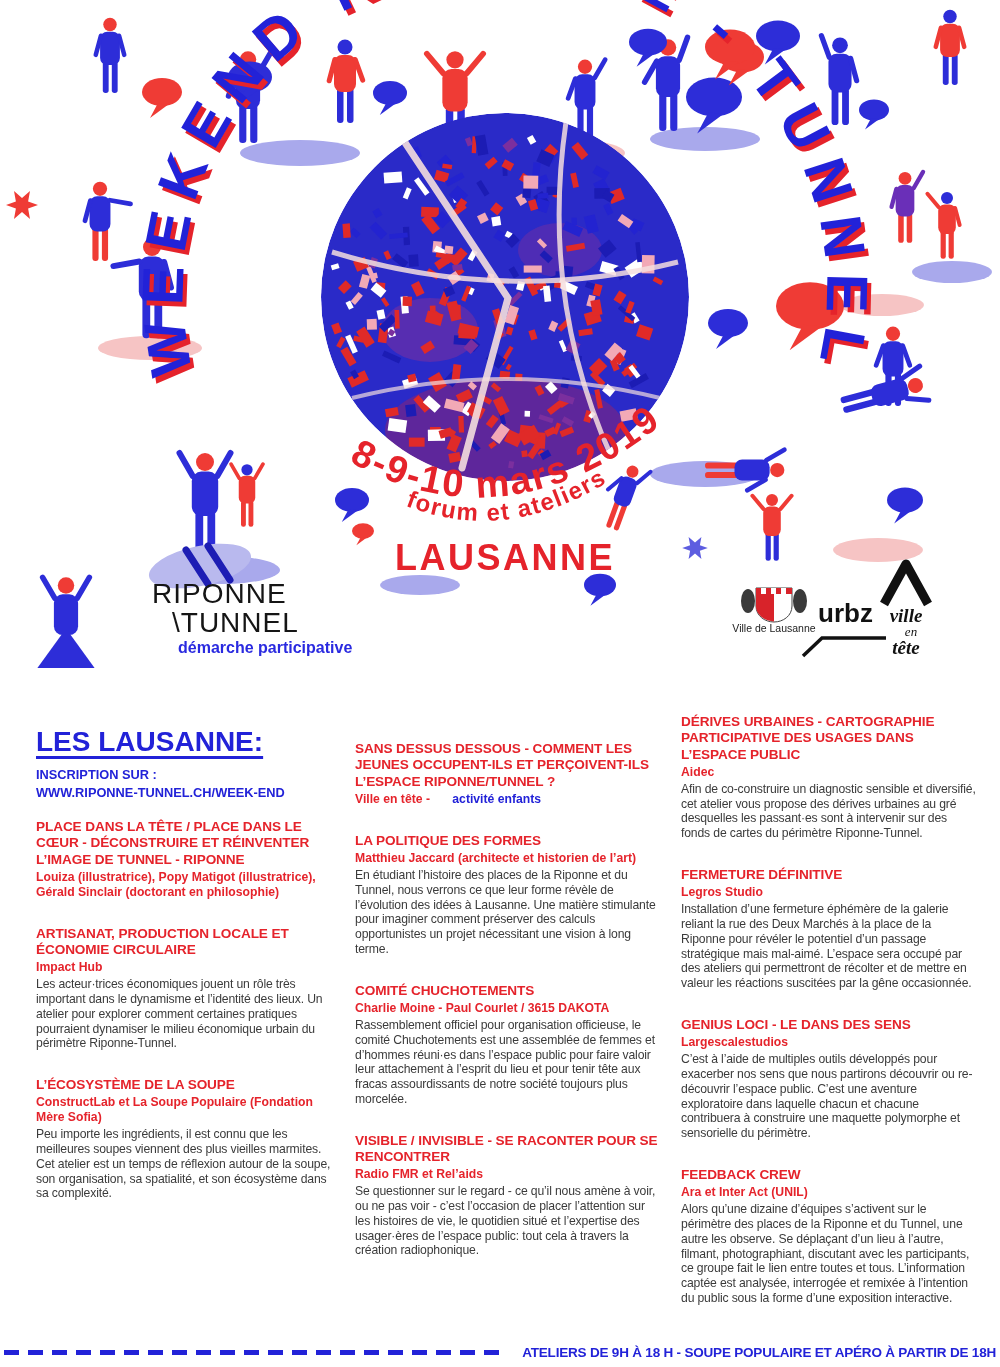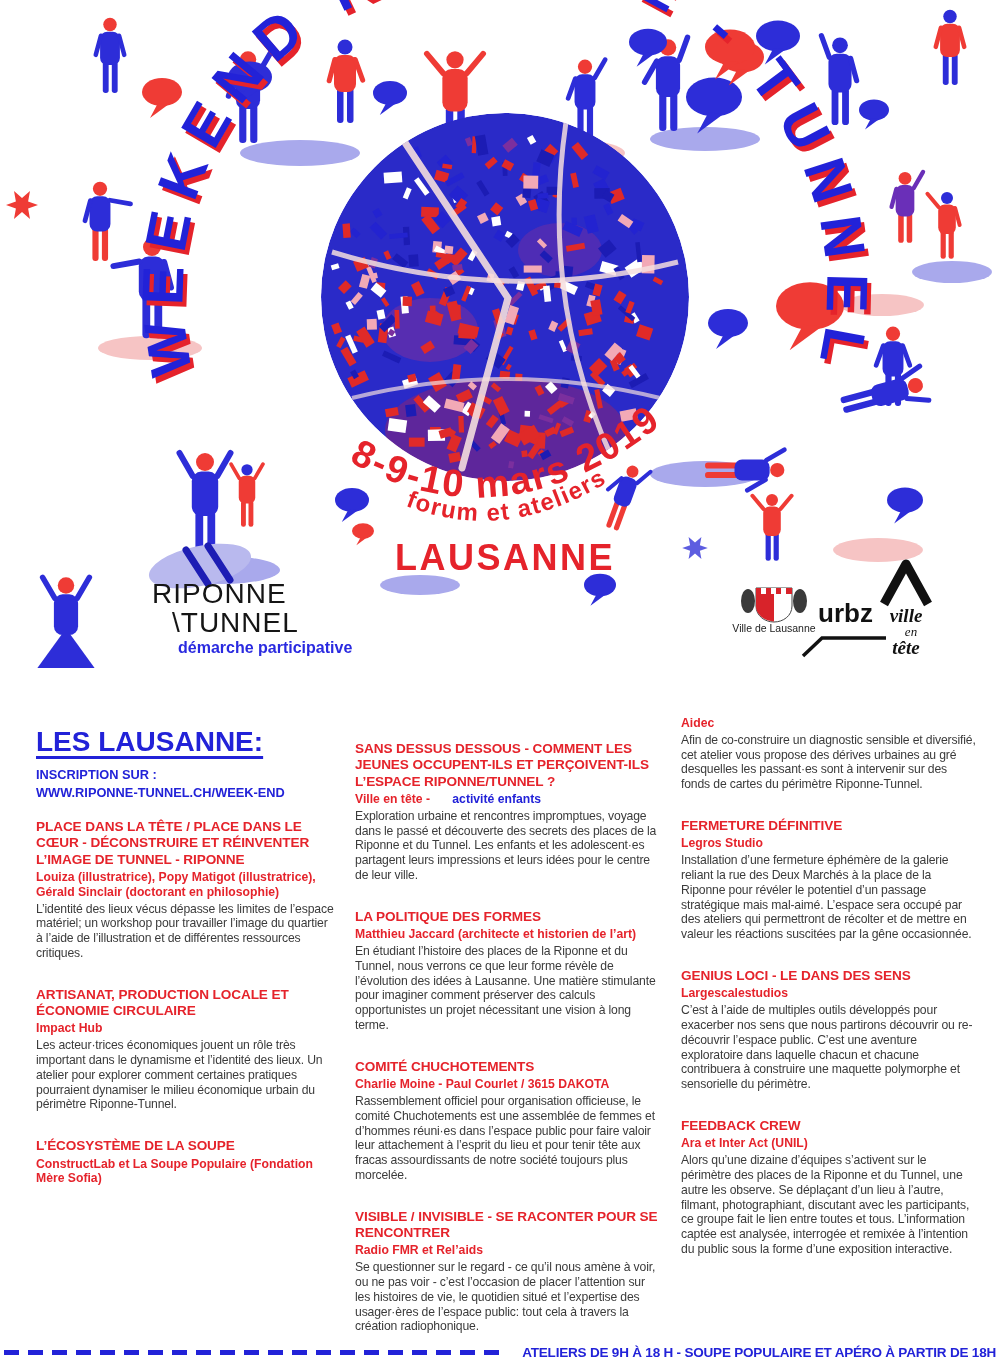--- a/index.html
+++ b/index.html
@@ -593,58 +593,58 @@
   <div class="col col-left">
     <div class="ateliers">LES LAUSANNE:</div>
     <div class="inscription">
       <span>INSCRIPTION SUR :</span><br>
       <span>WWW.RIPONNE-TUNNEL.CH/WEEK-END</span>
     </div>
 
     <div class="section">
       <div class="sec-title">PLACE DANS LA TÊTE / PLACE DANS LE CŒUR - DÉCONSTRUIRE ET RÉINVENTER L’IMAGE DE TUNNEL - RIPONNE</div>
       <div class="sec-speaker"><span>Louiza (illustratrice), Popy Matigot (illustratrice), Gérald Sinclair (doctorant en philosophie)</span></div>
-      <div class="sec-body">L’identité des lieux vécus dépasse les limites de l’espace matériel; un workshop pour travailler l’image du quartier à l’aide de l’illustration et de différentes ressources critiques.</div>
     </div>
     <div class="section">
       <div class="sec-title">ARTISANAT, PRODUCTION LOCALE ET ÉCONOMIE CIRCULAIRE</div>
       <div class="sec-speaker"><span>Impact Hub</span></div>
       <div class="sec-body">Les acteur·trices économiques jouent un rôle très important dans le dynamisme et l’identité des lieux. Un atelier pour explorer comment certaines pratiques pourraient dynamiser le milieu économique urbain du périmètre Riponne-Tunnel.</div>
     </div>
     <div class="section">
       <div class="sec-title">L’ÉCOSYSTÈME DE LA SOUPE</div>
       <div class="sec-speaker"><span>ConstructLab et La Soupe Populaire (Fondation Mère Sofia)</span></div>
+      <div class="sec-body">Peu importe les ingrédients, il est connu que les meilleures soupes viennent des plus vieilles marmites. Cet atelier est un temps de réflexion autour de la soupe, son organisation, sa spatialité, et son écosystème dans sa complexité.</div>
     </div>
   </div>
 
   <div class="col col-mid">
     <div class="section">
       <div class="sec-title">SANS DESSUS DESSOUS - COMMENT LES JEUNES OCCUPENT-ILS ET PERÇOIVENT-ILS L’ESPACE RIPONNE/TUNNEL ?</div>
       <div class="sec-speaker"><span>Ville en tête -  </span><span class="speaker-extra">activité enfants</span></div>
-      <div class="sec-body">Exploration urbaine et rencontres impromptues, voyage dans le passé et découverte des secrets des places de la Riponne et du Tunnel. Les enfants et les adolescent·es partagent leurs impressions et leurs idées pour le centre de leur ville.</div>
     </div>
     <div class="section">
       <div class="sec-title">LA POLITIQUE DES FORMES</div>
       <div class="sec-speaker"><span>Matthieu Jaccard (architecte et historien de l’art)</span></div>
       <div class="sec-body">En étudiant l’histoire des places de la Riponne et du Tunnel, nous verrons ce que leur forme révèle de l’évolution des idées à Lausanne. Une matière stimulante pour imaginer comment préserver des calculs opportunistes un projet nécessitant une vision à long terme.</div>
     </div>
     <div class="section">
       <div class="sec-title">COMITÉ CHUCHOTEMENTS</div>
       <div class="sec-speaker"><span>Charlie Moine - Paul Courlet / 3615 DAKOTA</span></div>
       <div class="sec-body">Rassemblement officiel pour organisation officieuse, le comité Chuchotements est une assemblée de femmes et d’hommes réuni·es dans l’espace public pour faire valoir leur attachement à l’esprit du lieu et pour tenir tête aux fracas assourdissants de notre société toujours plus morcelée.</div>
     </div>
     <div class="section">
       <div class="sec-title">VISIBLE / INVISIBLE - SE RACONTER POUR SE RENCONTRER</div>
       <div class="sec-speaker"><span>Radio FMR et Rel’aids</span></div>
       <div class="sec-body">Se questionner sur le regard - ce qu’il nous amène à voir, ou ne pas voir - c’est l’occasion de placer l’attention sur les histoires de vie, le quotidien situé et l’expertise des usager·ères de l’espace public: tout cela à travers la création radiophonique.</div>
     </div>
   </div>
 
   <div class="col col-right">
     <div class="section">
+      <div class="sec-title">DÉRIVES URBAINES - CARTOGRAPHIE PARTICIPATIVE DES USAGES DANS L’ESPACE PUBLIC</div>
       <div class="sec-speaker"><span>Aidec</span></div>
       <div class="sec-body">Afin de co-construire un diagnostic sensible et diversifié, cet atelier vous propose des dérives urbaines au gré desquelles les passant·es sont à intervenir sur des fonds de cartes du périmètre Riponne-Tunnel.</div>
     </div>
     <div class="section">
       <div class="sec-title">FERMETURE DÉFINITIVE</div>
       <div class="sec-speaker"><span>Legros Studio</span></div>
       <div class="sec-body">Installation d’une fermeture éphémère de la galerie reliant la rue des Deux Marchés à la place de la Riponne pour révéler le potentiel d’un passage stratégique mais mal-aimé. L’espace sera occupé par des ateliers qui permettront de récolter et de mettre en valeur les réactions suscitées par la gêne occasionnée.</div>
     </div>
     <div class="section">
       <div class="sec-title">GENIUS LOCI - LE DANS DES SENS</div>

